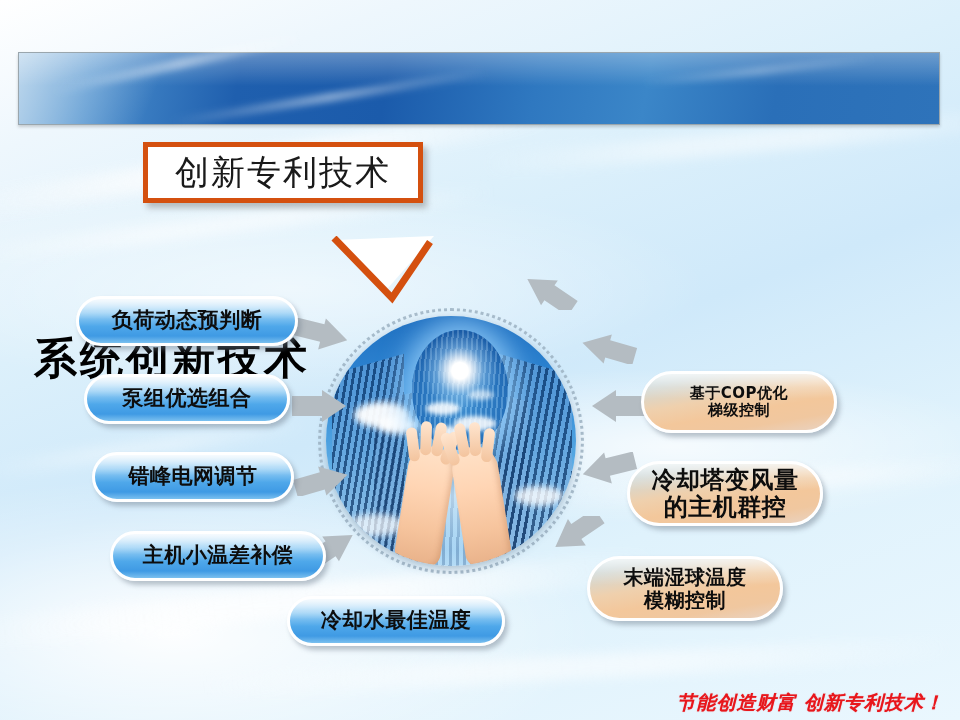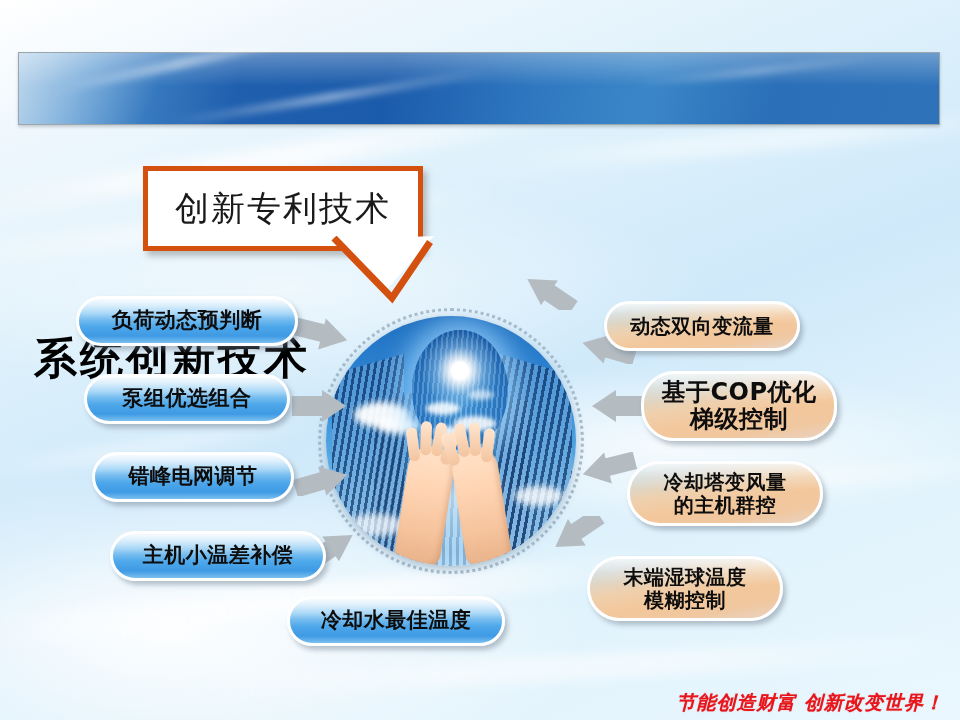--- a/index.html
+++ b/index.html
@@ -43,21 +43,21 @@
   #banner .w3{left:620px;top:14px;width:240px;height:8px;transform:rotate(-6deg);opacity:.6;}
   #title{
     position:absolute;left:34px;top:50%;transform:translateY(-52%);
     font-size:43px;font-weight:bold;color:#000000;letter-spacing:3px;
     font-family:"DejaVu Sans","Liberation Sans",sans-serif;
     white-space:nowrap;
   }
 
   
   #callout{
-    position:absolute;left:143px;top:166px;width:280px;height:85px;
+    position:absolute;left:143px;top:142px;width:280px;height:61px;
     background:#ffffff;border:5px solid #D4500F;box-sizing:border-box;
     box-shadow:4px 5px 6px rgba(120,120,120,.45);
   }
   #callout-text{
     position:absolute;left:0;top:0;width:100%;height:100%;
     display:flex;align-items:center;justify-content:center;
     font-size:34px;color:#1a1a1a;letter-spacing:2px;
     font-family:"DejaVu Sans","Liberation Sans",sans-serif;
   }
   #callout-tail{position:absolute;left:330px;top:236px;width:110px;height:90px;pointer-events:none;}
@@ -243,31 +243,28 @@
   <div class="pill blue" style="left:110px;top:531px;width:216px;height:50px;border-radius:25px;font-size:21px;">
     <span class="ln">主机小温差补偿</span>
   </div>
   <div class="pill blue" style="left:92px;top:452px;width:202px;height:50px;border-radius:25px;font-size:21px;">
     <span class="ln">错峰电网调节</span>
   </div>
   <div class="pill blue" style="left:287px;top:596px;width:218px;height:50px;border-radius:25px;font-size:21px;">
     <span class="ln">冷却水最佳温度</span>
   </div>
 
-  <div class="pill orange" style="left:604px;top:301px;width:196px;height:50px;border-radius:25px;font-size:20px;">
-    <span class="ln">动态双向变流量</span>
-  </div>
-  <div class="pill orange" style="left:641px;top:371px;width:196px;height:70px;border-radius:33px;font-size:24px;flex-direction:column;">
+  <div class="pill orange" style="left:641px;top:371px;width:196px;height:62px;border-radius:33px;font-size:15px;flex-direction:column;">
     <span class="ln">基于COP优化</span>
     <span class="ln">梯级控制</span>
   </div>
-  <div class="pill orange" style="left:627px;top:461px;width:196px;height:65px;border-radius:33px;font-size:20px;flex-direction:column;">
+  <div class="pill orange" style="left:627px;top:461px;width:196px;height:65px;border-radius:33px;font-size:24px;flex-direction:column;">
     <span class="ln">冷却塔变风量</span>
     <span class="ln">的主机群控</span>
   </div>
   <div class="pill orange" style="left:587px;top:556px;width:196px;height:65px;border-radius:33px;font-size:20px;flex-direction:column;text-align:right;">
     <span class="ln">末端湿球温度</span>
     <span class="ln">模糊控制</span>
   </div>
 
-  <div id="slogan">节能创造财富 创新改变世界！</div>
+  <div id="slogan">节能创造财富 创新专利技术！</div>
 
 </div>
 
 </body></html>

